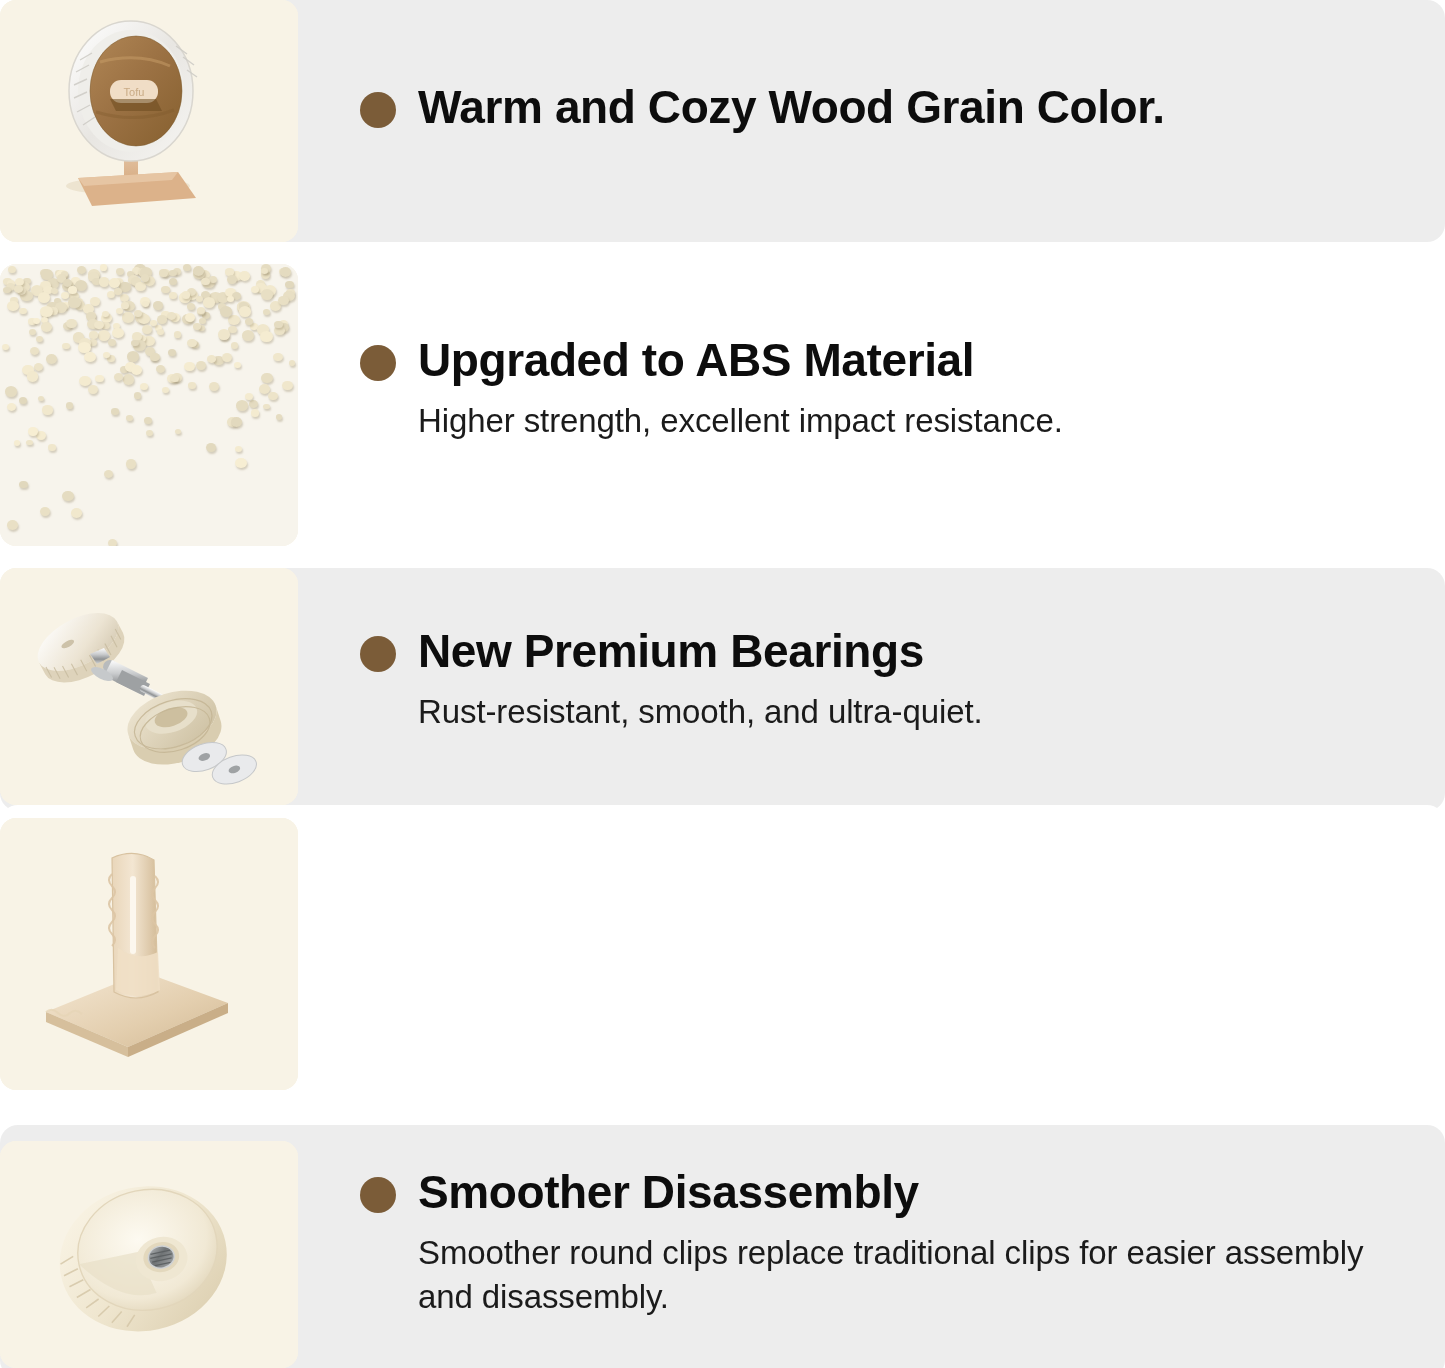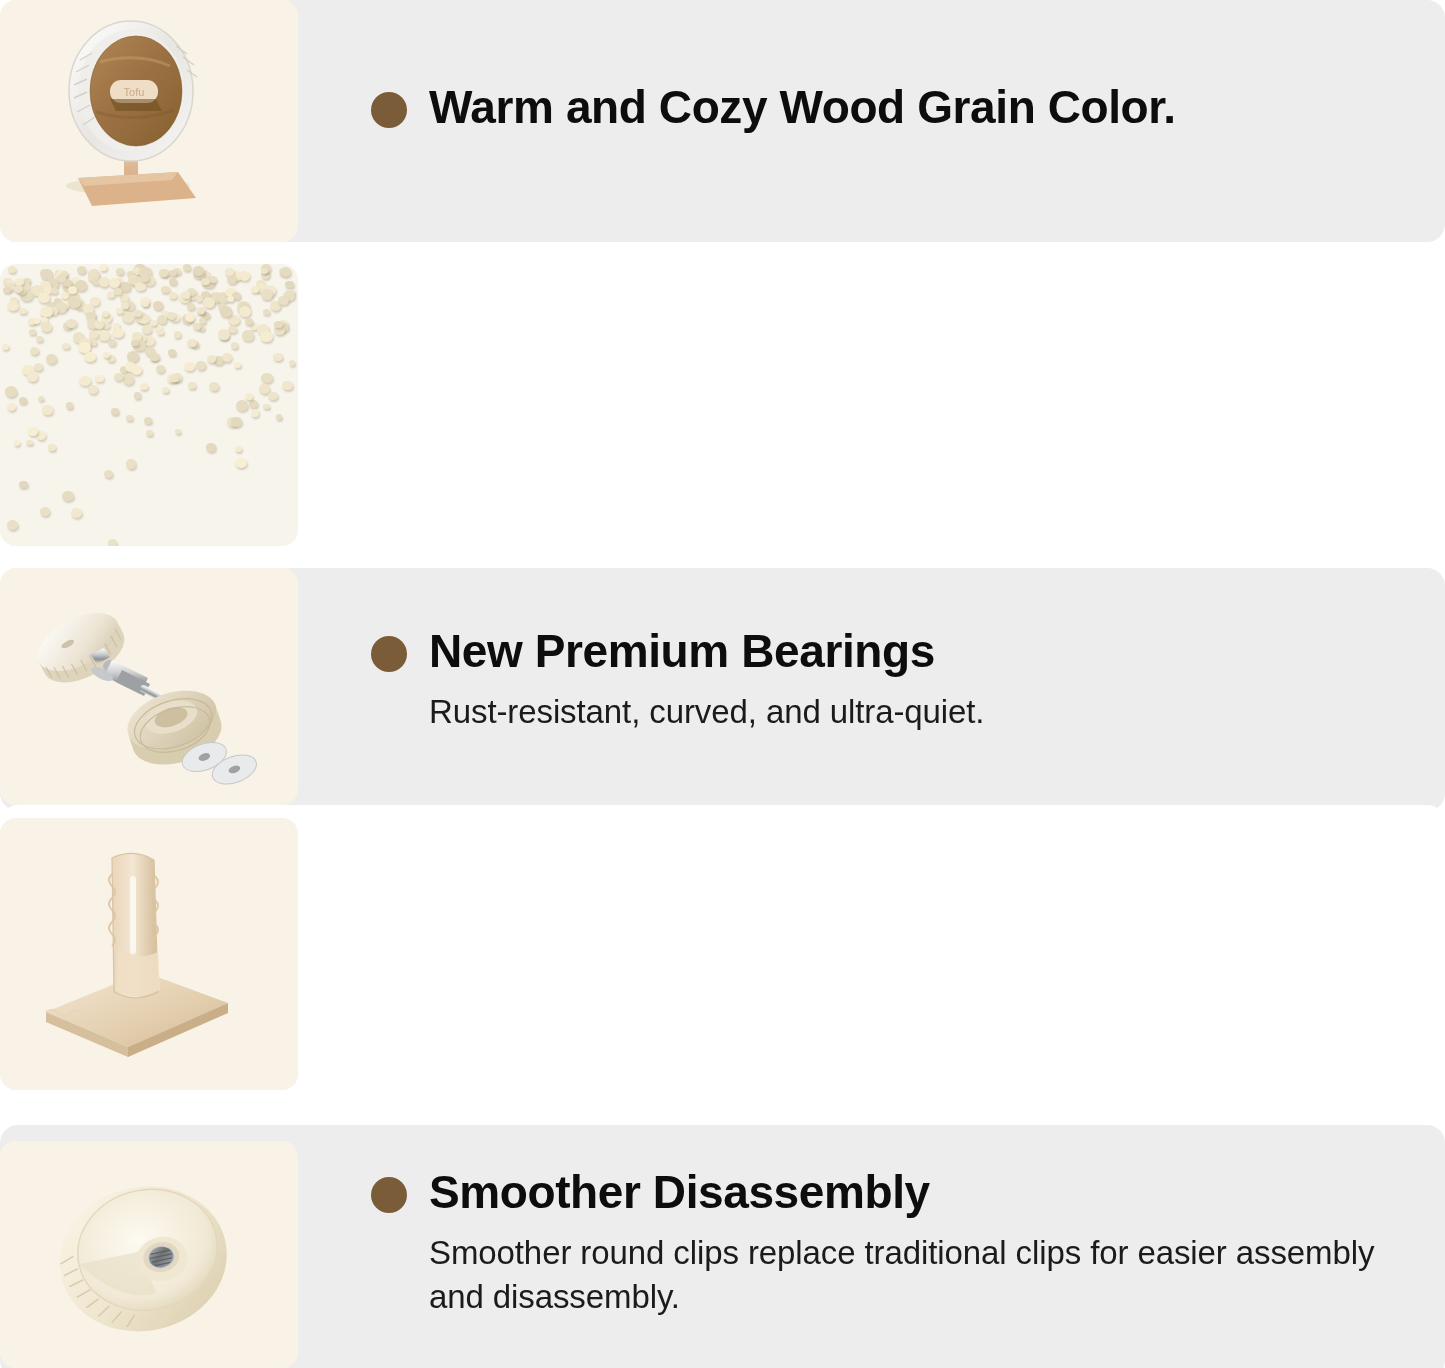--- a/index.html
+++ b/index.html
@@ -42,21 +42,21 @@
     position: absolute;
     left: 0;
     width: 298px;
     border-radius: 16px;
     background: #f8f3e6;
     overflow: hidden;
   }
 
   .text-block {
     position: absolute;
-    left: 371px;
+    left: 360px;
     right: 20px;
   }
 
   .heading-line {
     display: flex;
     align-items: flex-start;
   }
 
   .bullet-dot {
     flex: 0 0 auto;
@@ -460,20 +460,27 @@
             <div class="pellet" style="width: 9px; height: 7.9px; left: 18.9px; top: 216.6px; background: rgb(225, 216, 189);"></div>
             <div class="pellet" style="width: 11.6px; height: 10.2px; left: 62.1px; top: 227.2px; background: rgb(229, 220, 193);"></div>
             <div class="pellet" style="width: 10.4px; height: 9.2px; left: 40.1px; top: 242.5px; background: rgb(233, 224, 197);"></div>
             <div class="pellet" style="width: 11.2px; height: 9.9px; left: 71.1px; top: 244.2px; background: rgb(241, 232, 205);"></div>
             <div class="pellet" style="width: 11.1px; height: 9.8px; left: 6.5px; top: 256.3px; background: rgb(233, 224, 197);"></div>
             <div class="pellet" style="width: 9.1px; height: 8px; left: 108.3px; top: 274.5px; background: rgb(234, 225, 198);"></div>
           </div>
       </div>
     </div>
 
+    <div class="text-block">
+      <div class="heading-line">
+        <span class="bullet-dot"></span>
+        <span class="feature-title">Upgraded to ABS Material</span>
+      </div>
+      <div class="feature-desc">Higher strength, excellent impact resistance.</div>
+    </div>
   </div>
 
   <div class="feature-row" id="row-3">
     <div class="row-bg gray"></div>
 
     <div class="media-panel">
       <svg class="art" viewBox="0 0 298 237" preserveAspectRatio="xMidYMid meet">
         <defs>
           <linearGradient id="knobG" x1="0" y1="0" x2="1" y2="1">
             <stop offset="0%" stop-color="#ffffff"></stop>
@@ -538,21 +545,21 @@
           <ellipse cx="6" cy="8" rx="6" ry="3.5" fill="#9fa2a4"></ellipse>
         </g>
       </svg>
     </div>
 
     <div class="text-block">
       <div class="heading-line">
         <span class="bullet-dot"></span>
         <span class="feature-title">New Premium Bearings</span>
       </div>
-      <div class="feature-desc">Rust-resistant, curved, and ultra-quiet.</div>
+      <div class="feature-desc">Rust-resistant, smooth, and ultra-quiet.</div>
     </div>
   </div>
 
   <div class="feature-row" id="row-4">
     <div class="row-bg white"></div>
 
     <div class="media-panel">
       <svg class="art" viewBox="0 0 298 272" preserveAspectRatio="xMidYMid meet">
         <defs>
           <linearGradient id="baseG" x1="0" y1="0" x2="1" y2="1">

